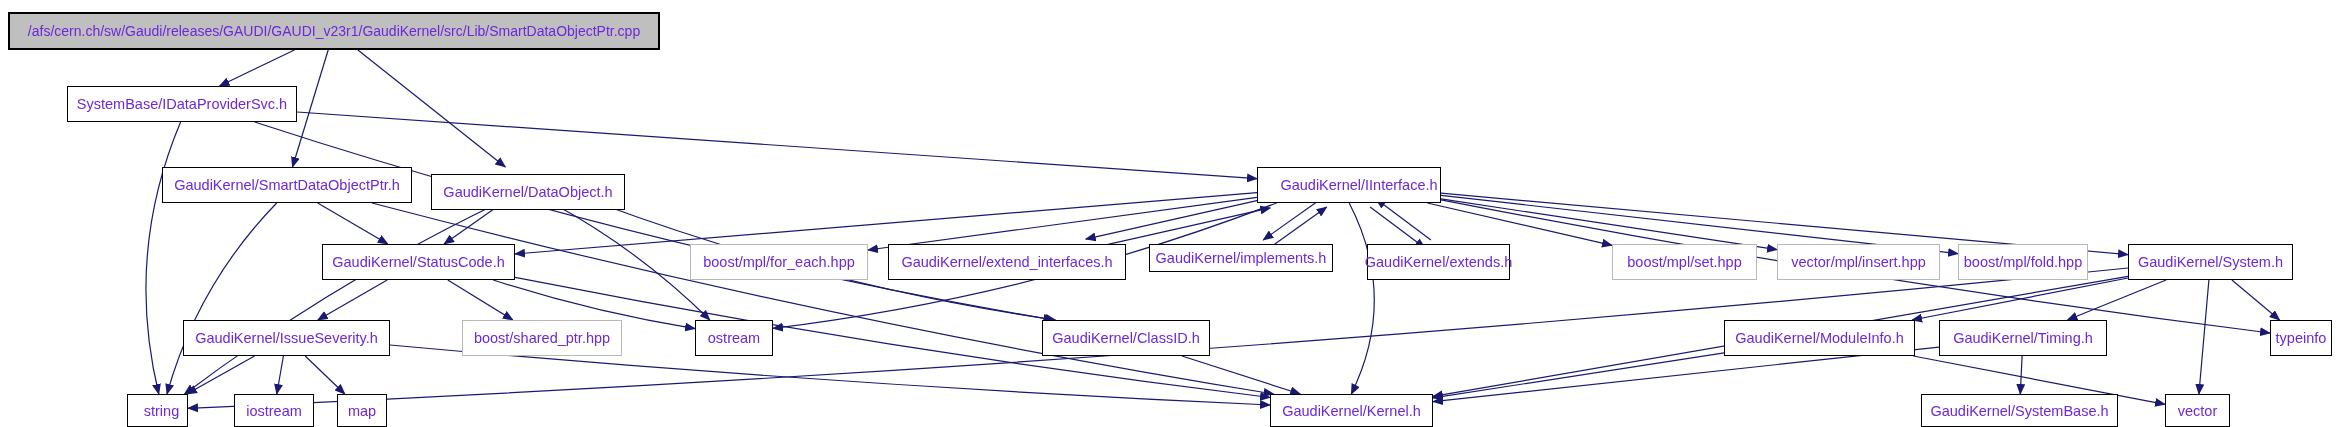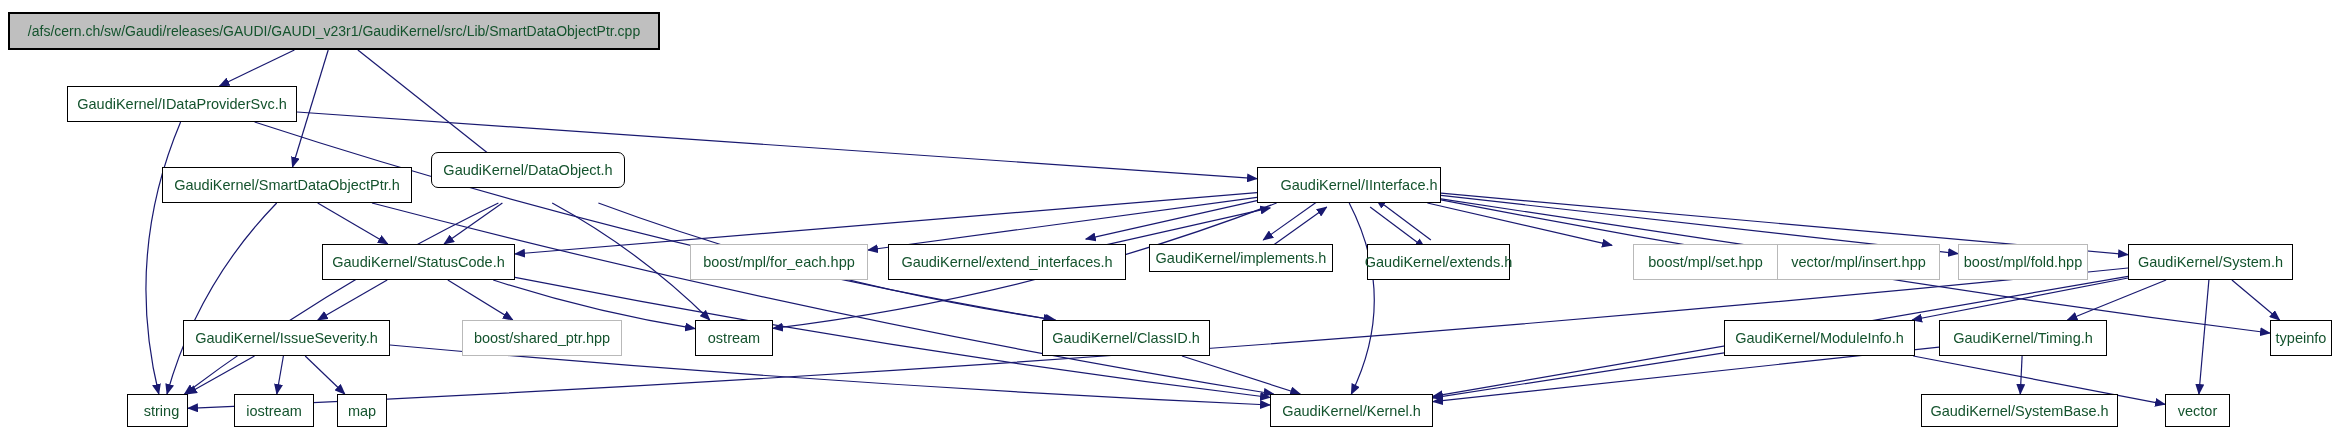--- a/index.html
+++ b/index.html
@@ -11,21 +11,21 @@
     overflow:hidden;
   }
   #edges { position:absolute; left:0; top:0; width:2349px; height:427px; }
   .edge { fill:none; stroke:#191970; stroke-width:1.2px; }
   .node {
     position:absolute;
     box-sizing:border-box;
     display:flex; align-items:center; justify-content:center;
     background:#ffffff;
     border:1px solid #000000;
-    color:#14532d;
+    color:#6d28d9;
     font-size:14.5px;
     white-space:nowrap;
     z-index:2;
     cursor:pointer;
   }
   .node.source { background:#bfbfbf; border-width:2px; font-size:14px; }
   .node.external { border-color:#b9b9b9; cursor:default; }
 </style>
 </head>
 <body>
@@ -80,30 +80,30 @@
       <path d="M2128.0,268.0 Q1160.0,366.1 188.0,408.3" class="edge" marker-end="url(#arrow)"></path>
       <path d="M2128.0,276.3 Q1780.5,336.3 1433.0,396.4" class="edge" marker-end="url(#arrow)"></path>
       <path d="M1724.0,352.8 Q1578.5,375.3 1433.0,397.9" class="edge" marker-end="url(#arrow)"></path>
       <path d="M1913.3,356.0 Q2039.2,380.1 2165.0,404.3" class="edge" marker-end="url(#arrow)"></path>
       <path d="M1939.0,347.1 Q1686.0,374.4 1433.0,401.7" class="edge" marker-end="url(#arrow)"></path>
       <path d="M2022.1,356.0 Q2021.2,375.0 2020.3,394.0" class="edge" marker-end="url(#arrow)"></path>
       <path d="M1182.0,356.0 Q1241.1,375.0 1300.2,394.0" class="edge" marker-end="url(#arrow)"></path>
     </svg>
   <div id="nodes">
       <div class="node source" style="left: 8px; top: 12px; width: 652px; height: 38px;">/afs/cern.ch/sw/Gaudi/releases/GAUDI/GAUDI_v23r1/GaudiKernel/src/Lib/SmartDataObjectPtr.cpp</div>
-      <div class="node header" style="left: 67px; top: 86px; width: 230px; height: 36px;">GaudiKernel/IDataProviderSvc.h</div>
+      <div class="node header" style="left: 67px; top: 86px; width: 230px; height: 36px;">SystemBase/IDataProviderSvc.h</div>
       <div class="node header" style="left: 162px; top: 167px; width: 250px; height: 36px;">GaudiKernel/SmartDataObjectPtr.h</div>
-      <div class="node header" style="left: 431px; top: 152px; width: 194px; height: 36px; border-radius: 7px;">GaudiKernel/DataObject.h</div>
+      <div class="node header" style="left: 431px; top: 174px; width: 194px; height: 36px;">GaudiKernel/DataObject.h</div>
       <div class="node header" style="left: 1257px; top: 167px; width: 184px; height: 36px; padding-left: 20px;">GaudiKernel/IInterface.h</div>
       <div class="node header" style="left: 322px; top: 244px; width: 193px; height: 36px;">GaudiKernel/StatusCode.h</div>
       <div class="node external" style="left: 690px; top: 244px; width: 178px; height: 36px;">boost/mpl/for_each.hpp</div>
       <div class="node header" style="left: 888px; top: 244px; width: 238px; height: 36px;">GaudiKernel/extend_interfaces.h</div>
       <div class="node header" style="left: 1149px; top: 244px; width: 184px; height: 28px;">GaudiKernel/implements.h</div>
       <div class="node header" style="left: 1367px; top: 244px; width: 143px; height: 36px;">GaudiKernel/extends.h</div>
-      <div class="node external" style="left: 1612px; top: 244px; width: 145px; height: 36px; margin-left: 21px;">boost/mpl/set.hpp</div>
+      <div class="node external" style="left: 1612px; top: 244px; width: 145px; height: 36px;">boost/mpl/set.hpp</div>
       <div class="node external" style="left: 1777px; top: 244px; width: 163px; height: 36px;">vector/mpl/insert.hpp</div>
       <div class="node external" style="left: 1958px; top: 244px; width: 130px; height: 36px;">boost/mpl/fold.hpp</div>
       <div class="node header" style="left: 2128px; top: 244px; width: 165px; height: 36px;">GaudiKernel/System.h</div>
       <div class="node header" style="left: 183px; top: 320px; width: 207px; height: 36px;">GaudiKernel/IssueSeverity.h</div>
       <div class="node external" style="left: 462px; top: 320px; width: 160px; height: 36px;">boost/shared_ptr.hpp</div>
       <div class="node header" style="left: 695px; top: 320px; width: 78px; height: 36px;">ostream</div>
       <div class="node header" style="left: 1042px; top: 320px; width: 168px; height: 36px;">GaudiKernel/ClassID.h</div>
       <div class="node header" style="left: 1724px; top: 320px; width: 191px; height: 36px;">GaudiKernel/ModuleInfo.h</div>
       <div class="node header" style="left: 1939px; top: 320px; width: 168px; height: 36px;">GaudiKernel/Timing.h</div>
       <div class="node header" style="left: 2270px; top: 320px; width: 62px; height: 36px;">typeinfo</div>

